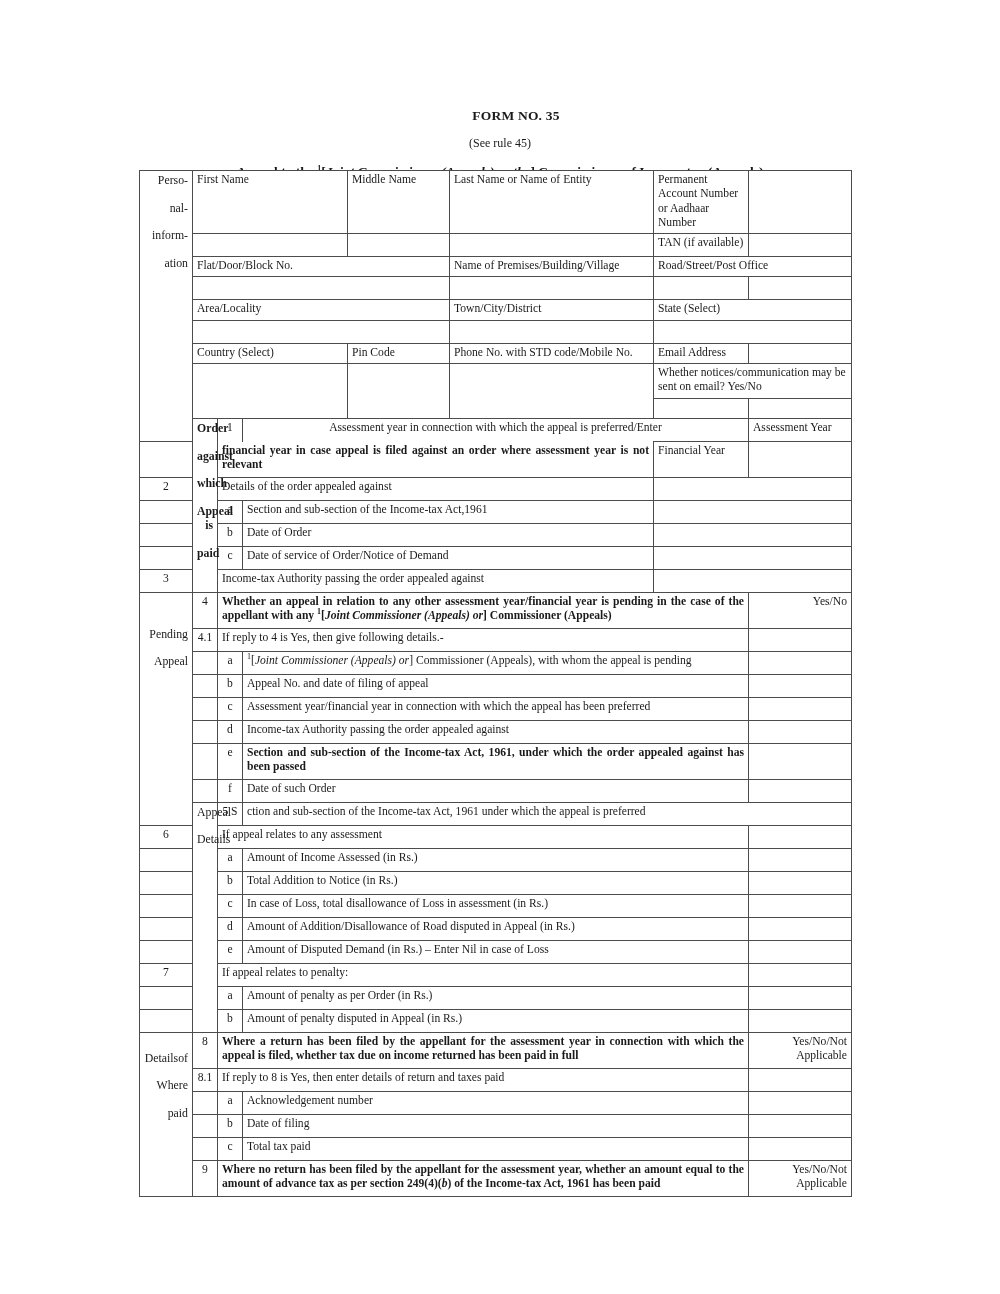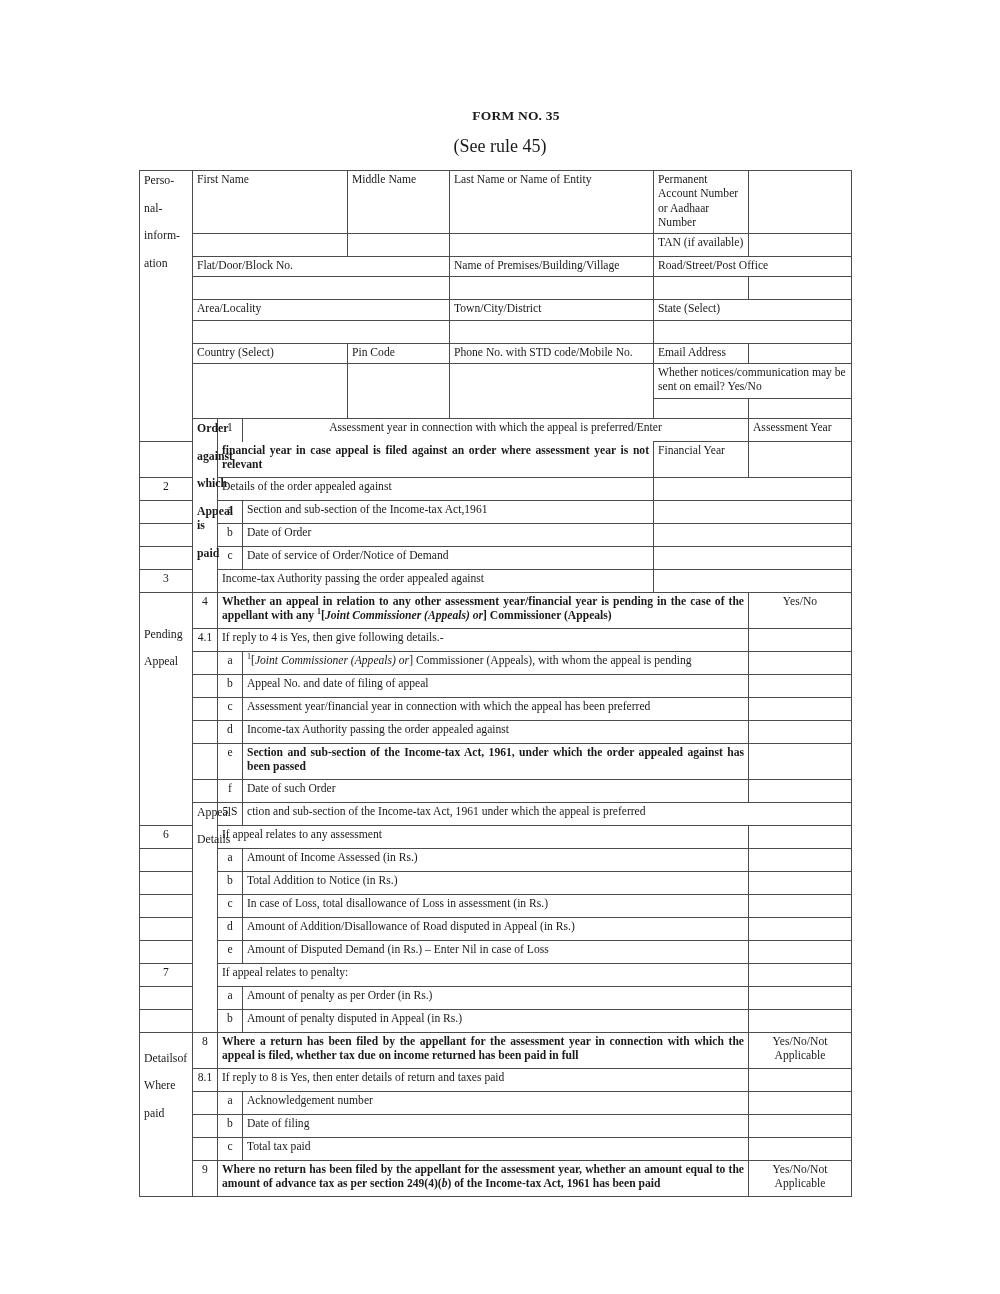--- a/index.html
+++ b/index.html
@@ -8,21 +8,21 @@
     background:#ffffff;
     font-family:"Liberation Serif", serif;
     color:#1a1a1a;
     -webkit-font-smoothing:antialiased;
   }
   .page{position:relative;width:1000px;height:1294px;}
 
   
   .titles{ text-align:center; padding-top:108px; }
   .t-form{ font-size:13.5px; font-weight:bold; letter-spacing:.2px;padding-left:32px; }
-  .t-rule{ font-size:18px; margin-top:12px; }
+  .t-rule{ font-size:12px; margin-top:12px; }
   .t-appeal{ font-size:13.5px; font-weight:bold; margin-top:13px; }
   .t-appeal i{ font-style:italic; }
   sup{ font-size:8px; vertical-align:super; line-height:0; }
 
   
   .tblwrap{ position:absolute; left:139px; top:170px; width:712px; }
   table.form{
     width:712px;
     border-collapse:collapse;
     table-layout:fixed;
@@ -31,32 +31,32 @@
   }
   table.form td{
     border:1px solid #4c4c4c;
     padding:2px 4px 3px 4px;
     vertical-align:top;
     background:#ffffff;
     height:14px;
   }
   td.fill{ background:#fdfbcd; }
   td.sec{
-    text-align:left;
+    text-align:right;
     vertical-align:top;
     padding-top:6px;
     font-size:11.8px;
     margin-left:44px;
   }
   td.sec .sl{ display:block; margin-bottom:13px; }
   td.sec.bold{ font-weight:bold; }
   td.num{ text-align:center; padding-left:2px; padding-right:2px; }
   td.sub{ text-align:center; padding-left:2px; padding-right:2px; }
   td.center{ text-align:center; }
-  td.mid{ vertical-align:middle; }
+  td.mid{ vertical-align:middle;text-align:right; }
   .just{ text-align:justify; text-align-last:left;font-weight:bold; }
   .nb{ border-bottom:0 !important;text-align:center; }
   .nt{ border-top:0 !important; }
   i{ font-style:italic; }
 
   
   .spine{
     position:absolute; left:139px; top:1100px;
     width:1px; height:30px; background:#4c4c4c;
   }

